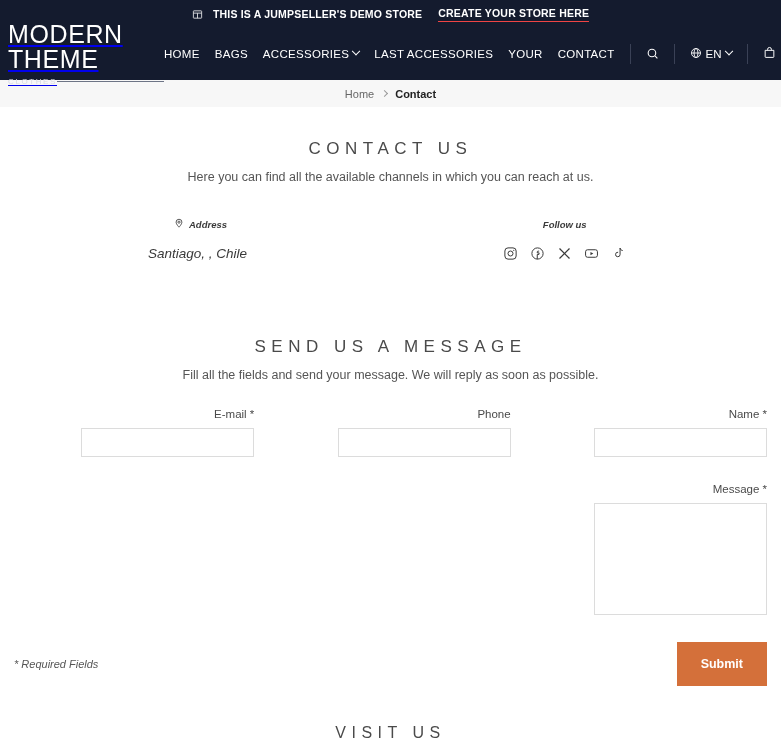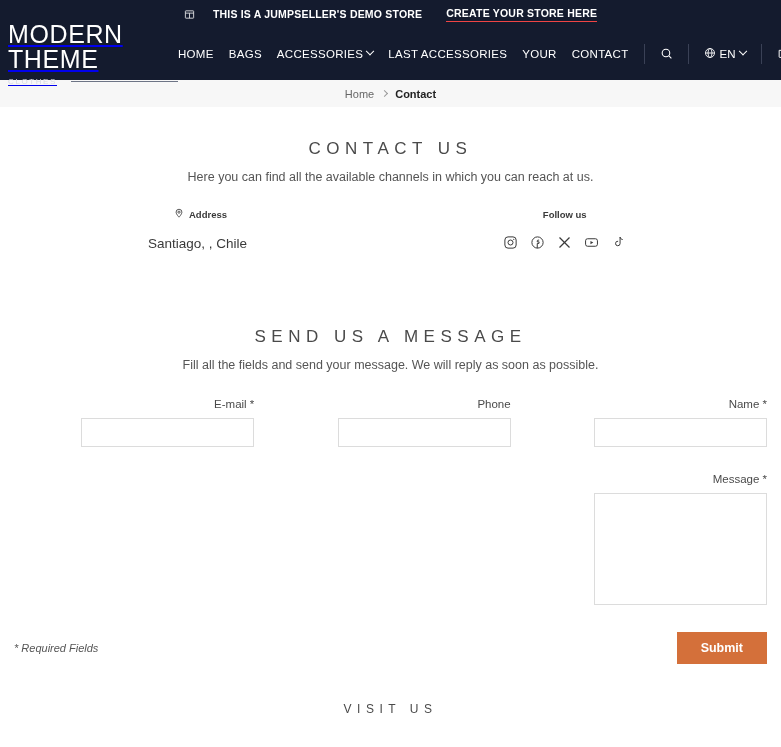--- a/index.html
+++ b/index.html
@@ -14,21 +14,21 @@
     color: #333333;
   }
 
   
   .topbar {
     background: #141b2e;
     height: 28px;
     display: flex;
     align-items: center;
     justify-content: center;
-    gap: 18px;
+    gap: 10px;
     color: #ffffff;
     font-size: 10.5px;
     letter-spacing: .2px;
   }
   .topbar .tb-icon {
     display: inline-flex;
     align-items: center;
     opacity: .85;
   }
   .topbar .tb-text { font-weight: 600; white-space: nowrap; }
@@ -55,21 +55,21 @@
   .brand-name {
     color: #ffffff;
     font-size: 25px;
     letter-spacing: .6px;
     line-height: 1;
     font-weight: 400;
   }
   .brand-sub-row {
     display: flex;
     align-items: center;
-    gap: 14px;
+    gap: 0;
     margin-top: 5px;
   }
   .brand-sub {
     color: #d7dae2;
     font-size: 8px;
     letter-spacing: 1.6px;
   }
   .brand-rule {
     width: 107px;
     height: 1px;
@@ -154,22 +154,23 @@
   .section-sub {
     text-align: center;
     font-size: 12.5px;
     color: #555555;
     margin: 11px 0 0 0;
   }
 
   
   .info-row {
     display: flex;
-    margin-top: 24px;
-    align-items: center;
+    margin-top: 34px;
+    align-items: flex-end;
+    font-style: italic;
   }
   .info-col-address { width: 50%; padding-left: 160px; }
   .info-col-social  { width: 50%; display: flex; flex-direction: column; align-items: center; padding-right: 28px;}
 
   .info-head {
     display: flex;
     align-items: center;
     gap: 5px;
     font-size: 9.5px;
     font-weight: 700;
@@ -238,28 +239,28 @@
     color: #555555;
   }
   .submit-btn {
     background: #d4703a;
     color: #ffffff;
     border: none;
     font-size: 12.5px;
     font-weight: 700;
     font-family: "Liberation Sans", sans-serif;
     padding: 0 24px;
-    height: 32px;
+    height: 44px;
     cursor: pointer;
   }
 
   
   .visit-title {
     text-align: center;
-    font-size: 12px;
+    font-size: 16px;
     letter-spacing: 5.5px;
     color: #4a4a4a;
     font-weight: 400;
     margin: 0;
     padding-top: 38px;
   }
 </style>
 </head>
 <body>
 

